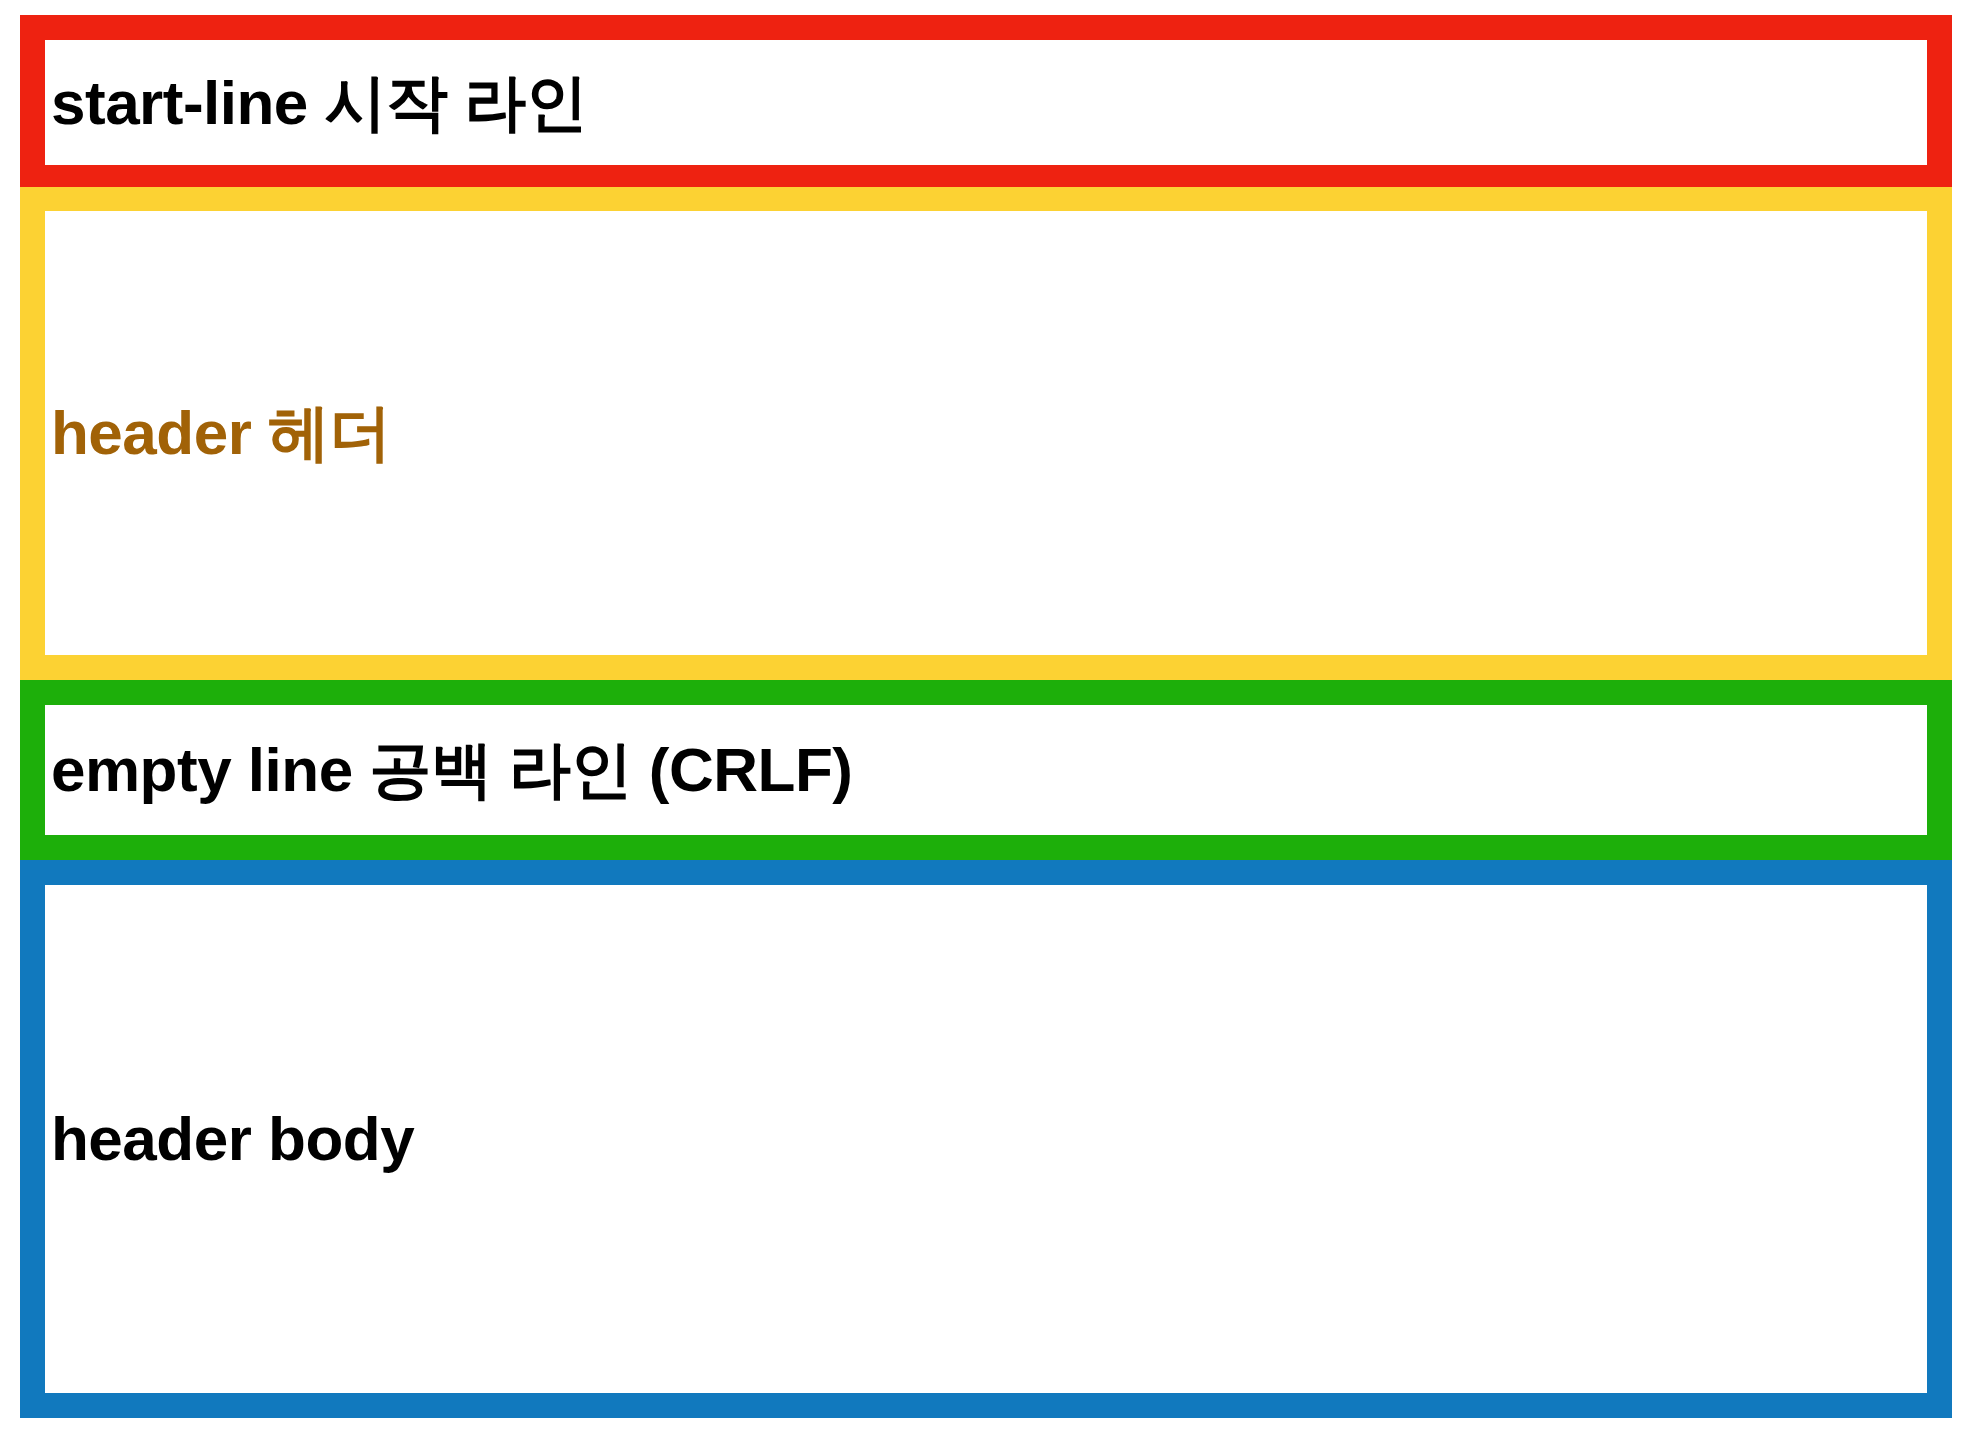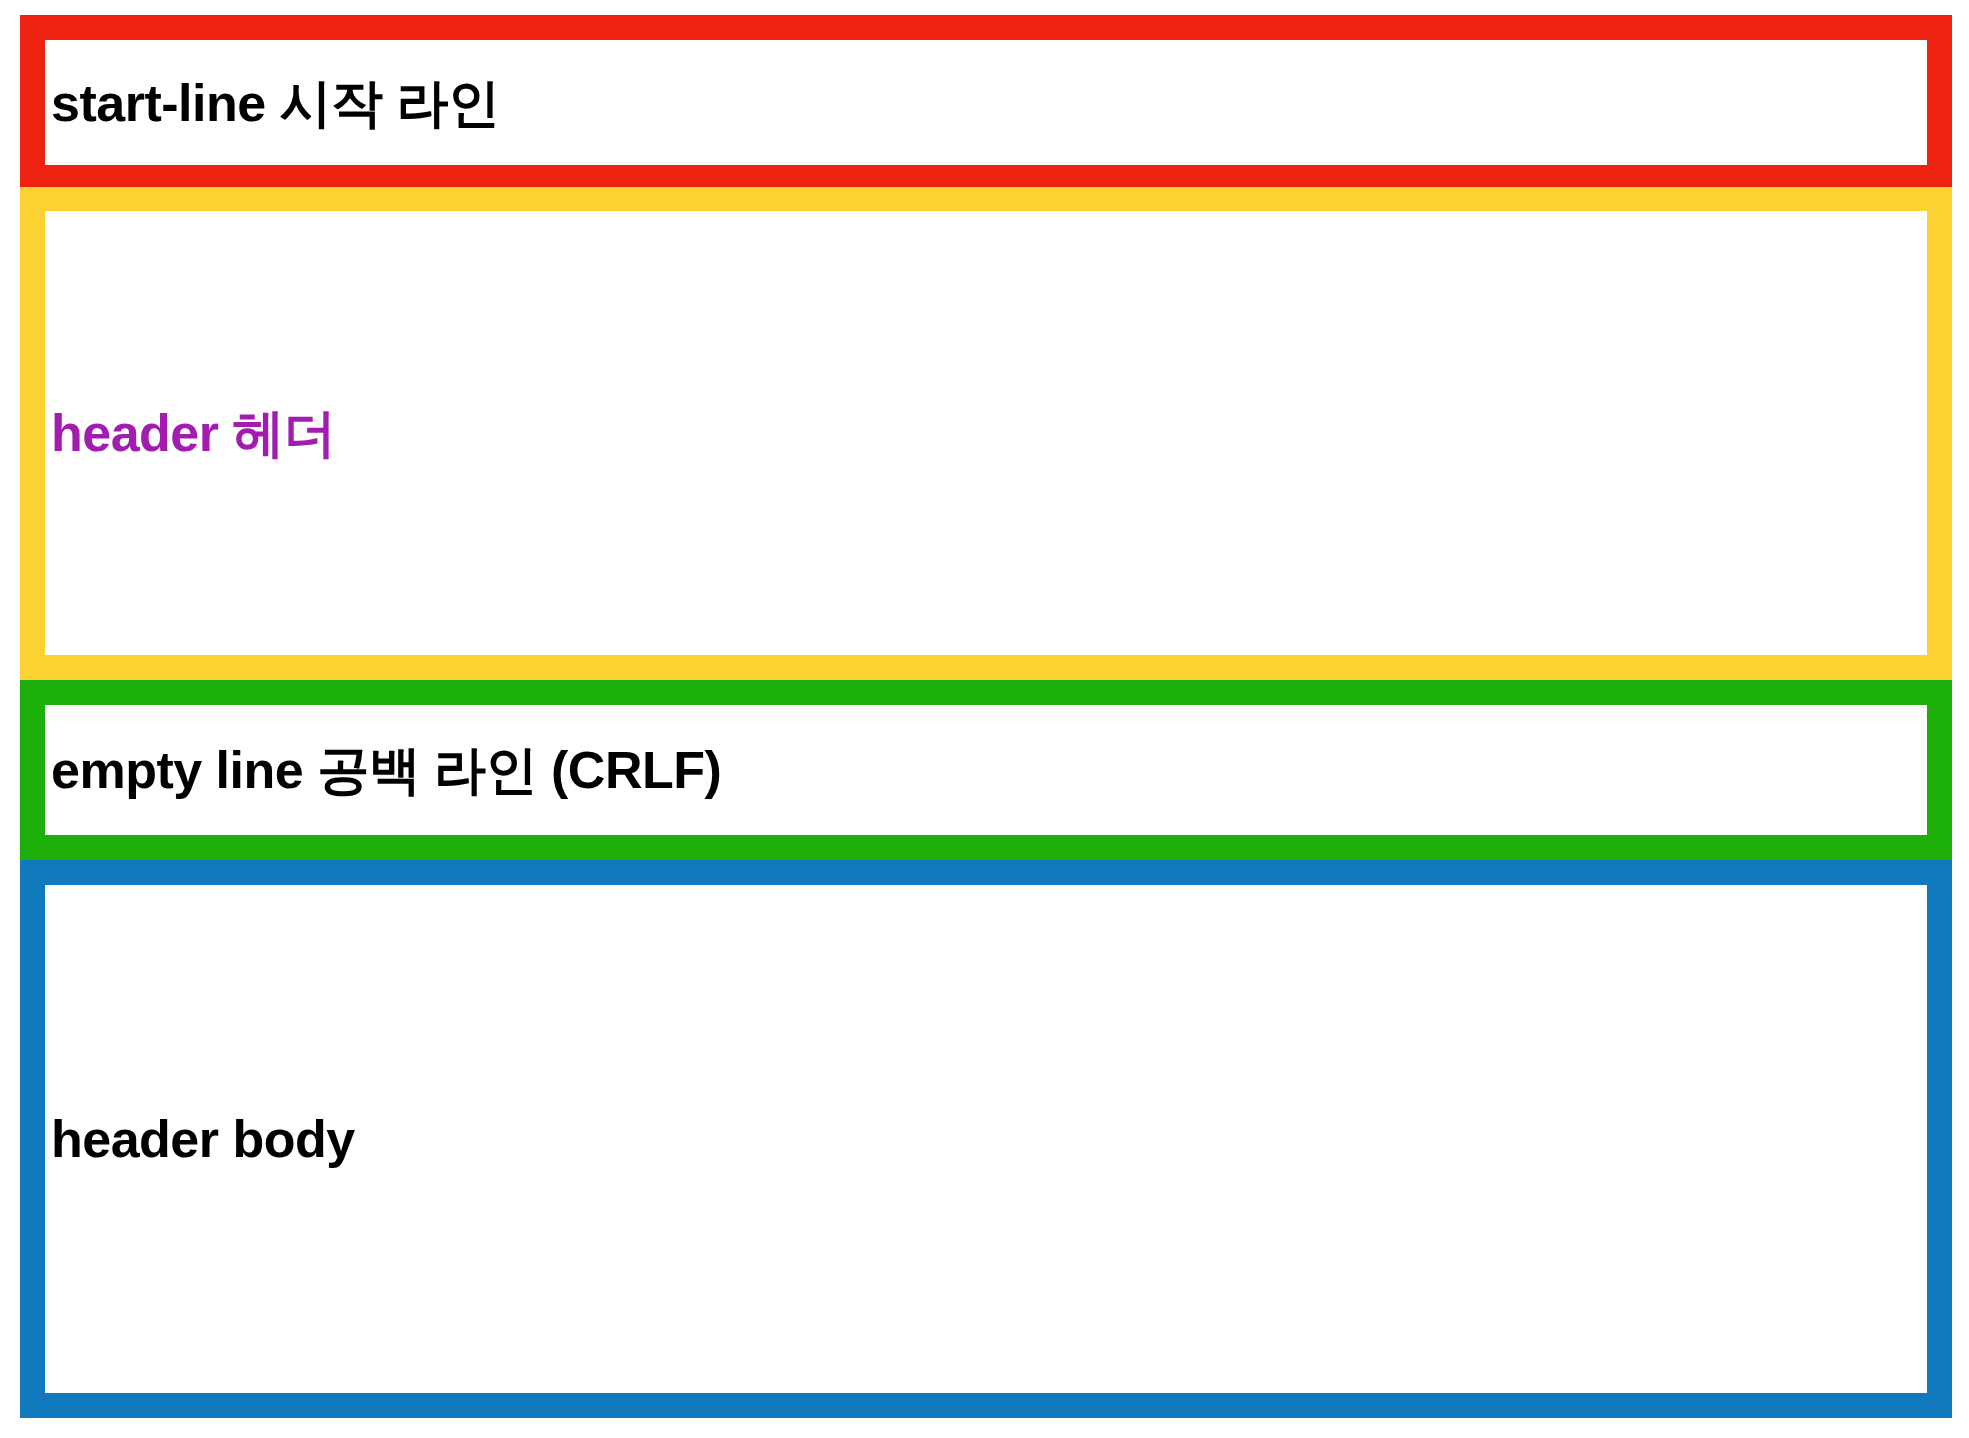--- a/index.html
+++ b/index.html
@@ -32,21 +32,21 @@
     display: flex;
     align-items: center;
     width: 100%;
   }
 
   .msg-section .label {
     display: block;
     color: #000000;
     font-family: "Liberation Sans", sans-serif;
     font-weight: bold;
-    font-size: 52px;
+    font-size: 62px;
     line-height: 1.0;
     letter-spacing: -0.5px;
     white-space: nowrap;
     padding-left: 6px;
   }
 
   
   #section-start-line {
     height: 172px;
     border: 25px solid #ee2211;
@@ -92,21 +92,21 @@
 <div id="diagram">
 
   <div class="msg-section" id="section-start-line" style="border-color: rgb(238, 34, 17);">
     <div class="inner">
       <span class="label" style="color: rgb(0, 0, 0);">start-line 시작 라인</span>
     </div>
   </div>
 
   <div class="msg-section" id="section-header" style="border-color: rgb(252, 210, 51);">
     <div class="inner">
-      <span class="label" style="color: #a21caf;">header 헤더</span>
+      <span class="label" style="color: #a16207;">header 헤더</span>
     </div>
   </div>
 
   <div class="msg-section" id="section-empty-line" style="border-color: rgb(29, 175, 10);">
     <div class="inner">
       <span class="label" style="color: rgb(0, 0, 0); text-align: right;">empty line 공백 라인 (CRLF)</span>
     </div>
   </div>
 
   <div class="msg-section" id="section-message-body" style="border-color: rgb(17, 121, 190);">

